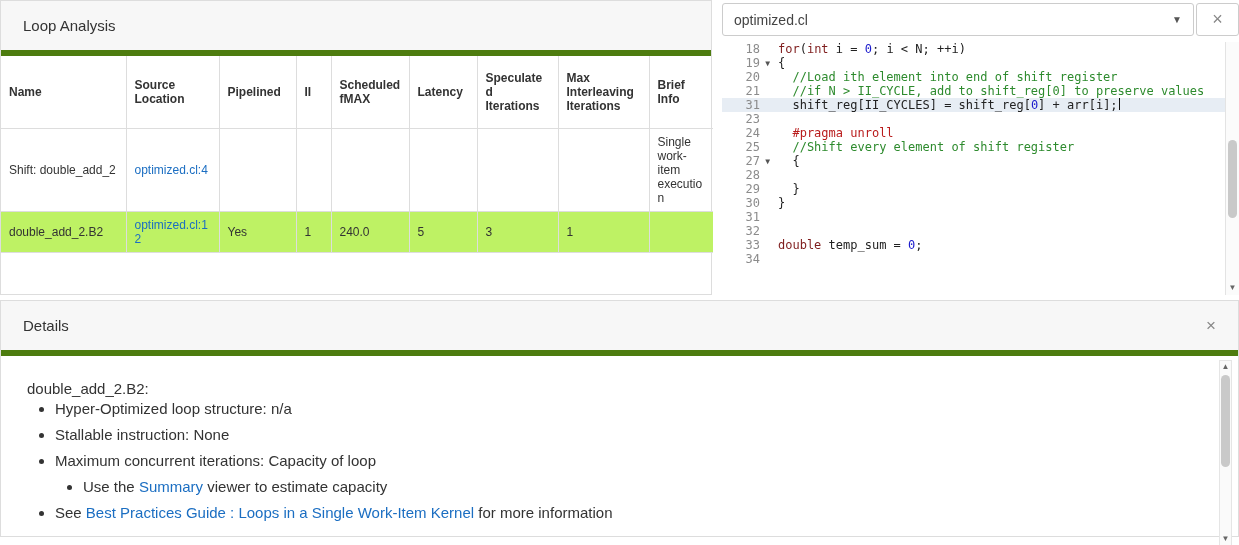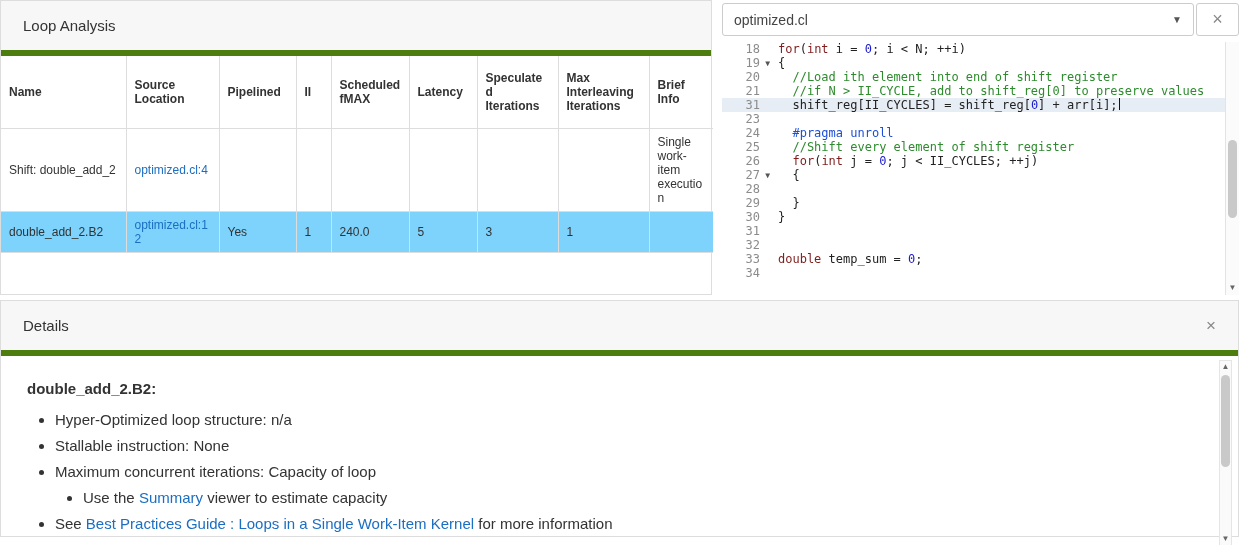--- a/index.html
+++ b/index.html
@@ -8,50 +8,50 @@
 
   
   .top-left{position:absolute;left:0;top:0;width:712px;height:295px;border:1px solid #ddd;background:#fff}
   .panel-header{height:55px;background:#f7f7f7;border-bottom:6px solid #4d7c0f;display:flex;align-items:center;justify-content:space-between;padding:0 22px;font-size:15px;color:#333}
   table{border-collapse:collapse;width:100%;font-size:12px;table-layout:fixed}
   th,td{border:1px solid #ddd;padding:6px 8px;text-align:left;vertical-align:middle;overflow:hidden;word-wrap:break-word}
   thead th{font-weight:bold;height:72px;border-top:none}
   th:first-child,td:first-child{border-left:none}
   th:last-child,td:last-child{border-right:none}
   tbody td{height:33px}
-  tbody tr.stripe{background:#7dd3fc}
+  tbody tr.stripe{background:#bef264}
   .tbl-link{color:#1b6ec2}
 
   
   .code-section{position:absolute;left:722px;top:0;width:517px;height:295px}
   .file-bar{position:absolute;top:3px;left:0;width:100%;height:24px}
   .file-select{position:absolute;left:0;top:0;width:472px;height:33px;border:1px solid #ccc;border-radius:3px;background:#fff;display:flex;align-items:center;justify-content:space-between;padding:0 11px;font-size:14px;color:#444;cursor:pointer}
   .caret{font-size:10px;color:#555}
   .close-btn{position:absolute;right:0;top:0;width:43px;height:33px;border:1px solid #ccc;border-radius:3px;background:#fff;font-size:18px;color:#888;cursor:pointer;font-family:"Liberation Sans",sans-serif}
   .editor{position:absolute;top:42px;left:0;width:503px;height:253px;overflow:hidden;font-family:"DejaVu Sans Mono",monospace;font-size:12px;line-height:14px;background:#fff}
   .cl{display:flex;height:14px}
   .cl.sel{background:#e7edf4}
   .gut{flex:0 0 48px;text-align:right;padding-right:10px;color:#8b8b8b;position:relative}
   .fold{position:absolute;right:0;top:1px;font-size:8px;color:#555;cursor:pointer}
   .txt{white-space:pre;margin-left:8px}
   .tk-c{color:#2e8b2e}
   .tk-k{color:#7f1d1d}
   .tk-n{color:#1a1acc}
-  .tk-p{color:#1d4ed8}
+  .tk-p{color:#b91c1c}
   .tk-d{color:#222}
   .cursor{display:inline-block;width:1px;height:12px;background:#111;vertical-align:text-top;margin-left:1px}
   .vscroll{position:absolute;top:42px;right:0;width:14px;height:253px;background:#fbfbfb;border-left:1px solid #e3e3e3}
   .vthumb{position:absolute;left:2px;width:9px;border-radius:5px;background:#c9c9c9}
   .sarrow{position:absolute;left:0;width:100%;text-align:center;font-size:8px;color:#666;cursor:pointer;line-height:10px}
 
   
   .details{position:absolute;left:0;top:300px;width:1239px;height:237px;border:1px solid #ddd;background:#fff}
   .close-x{color:#888;font-size:17px;cursor:pointer}
   .details-body{position:relative;height:196px;padding:24px 26px 0 26px;font-size:15px;overflow:hidden}
-  .details-heading{font-weight:bold;margin-bottom:14px}
+  .details-heading{font-weight:normal;margin-bottom:3px}
   .details-body ul{padding-left:28px;list-style:disc}
   .details-body li{margin-bottom:8px;line-height:18px}
   ul.sub{margin-top:8px;margin-left:0}
   .dlink{color:#1b6ec2}
   .dscroll{position:absolute;right:6px;top:4px;width:13px;height:186px;background:#fafafa;border:1px solid #e5e5e5}
   .dthumb{position:absolute;left:1px;width:9px;border-radius:5px;background:#c9c9c9}
 </style>
 </head>
 <body>
 
@@ -147,24 +147,20 @@
         </div>
         <div class="cl">
           <span class="gut">24</span>
           <span class="txt"><span class="tk-p">  #pragma unroll</span></span>
         </div>
         <div class="cl">
           <span class="gut">25</span>
           <span class="txt"><span class="tk-c">  //Shift every element of shift register</span></span>
         </div>
         <div class="cl">
-          <span class="gut">26</span>
-          <span class="txt"><span class="tk-d">  </span><span class="tk-k">for</span><span class="tk-d">(</span><span class="tk-k">int</span><span class="tk-d"> j = </span><span class="tk-n">0</span><span class="tk-d">; j &lt; II_CYCLES; ++j)</span></span>
-        </div>
-        <div class="cl">
           <span class="gut">27<span class="fold">▼</span></span>
           <span class="txt"><span class="tk-d">  {</span></span>
         </div>
         <div class="cl">
           <span class="gut">28</span>
         </div>
         <div class="cl">
           <span class="gut">29</span>
           <span class="txt"><span class="tk-d">  }</span></span>
         </div>

